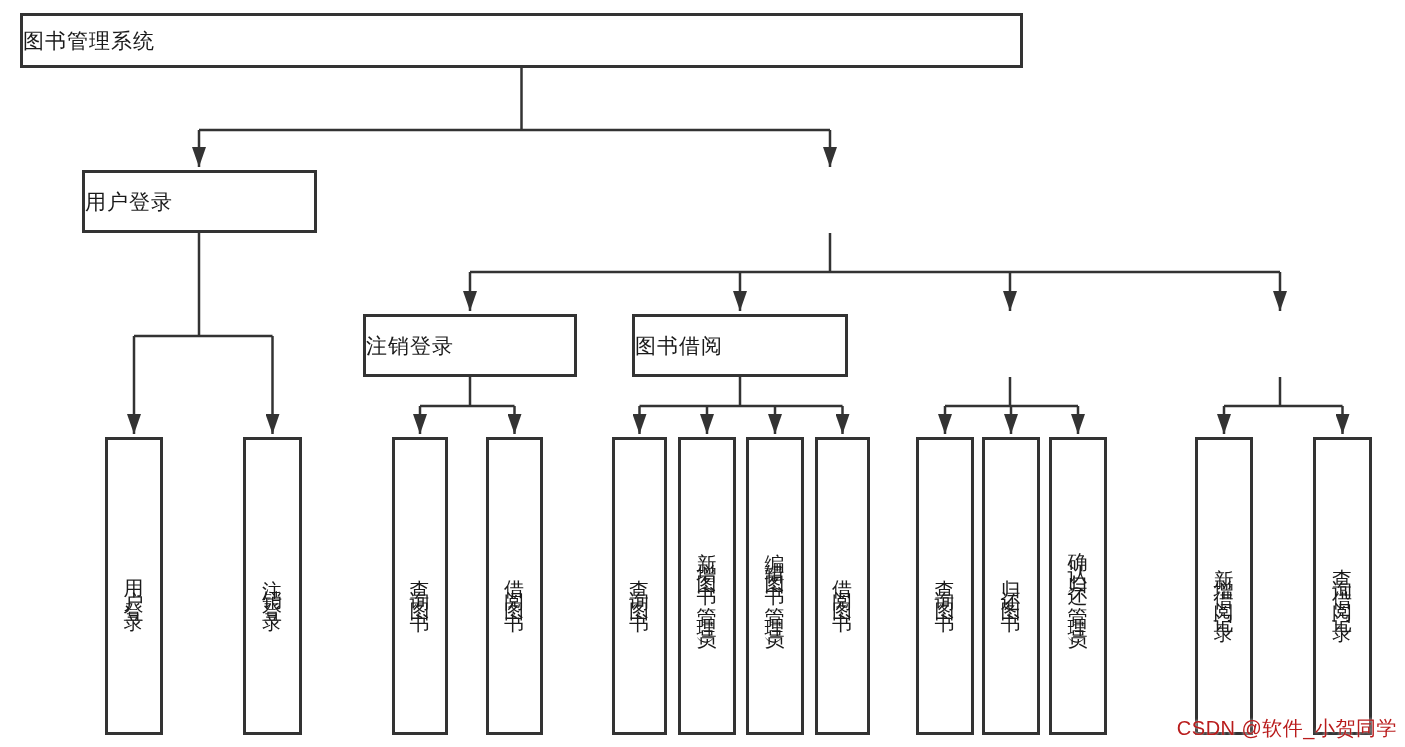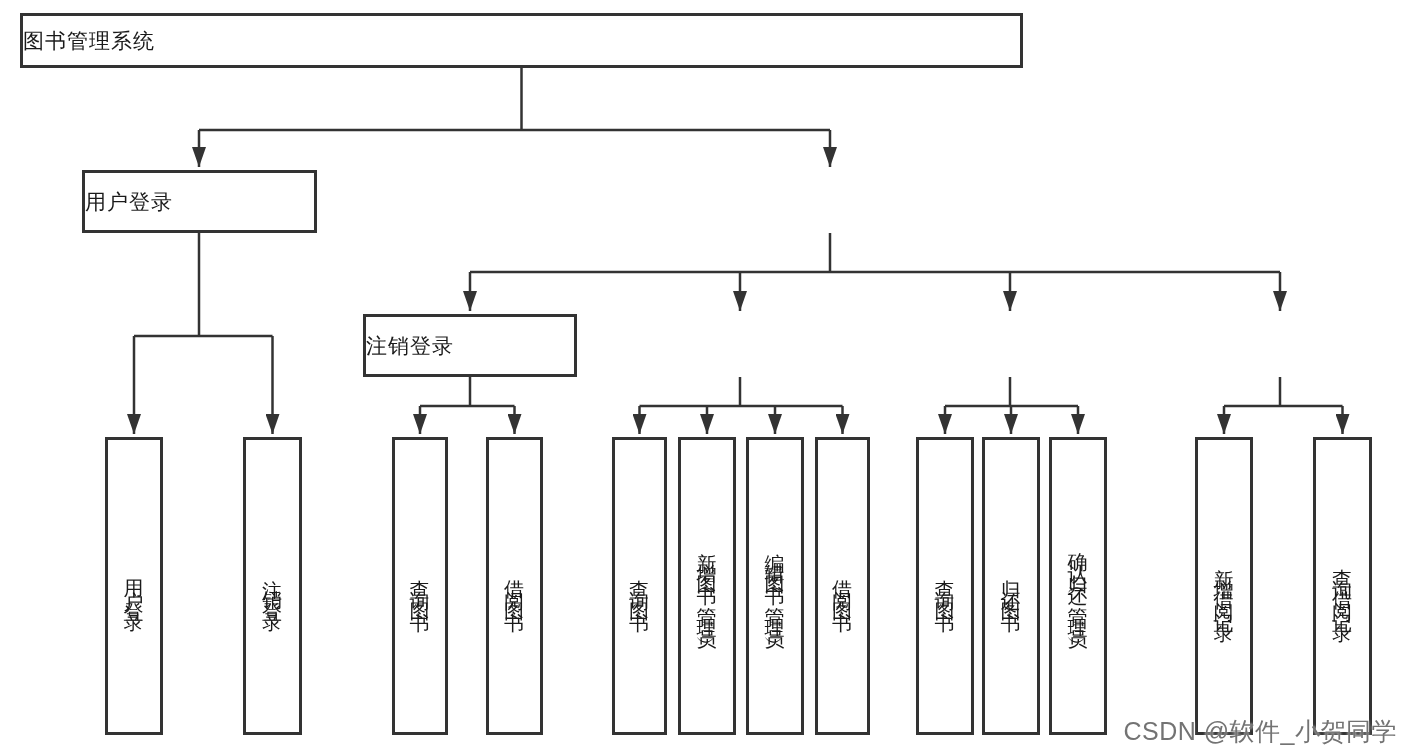--- a/index.html
+++ b/index.html
@@ -43,22 +43,22 @@
     font-size: 20px;
     font-weight: 500;
     line-height: 1;
     letter-spacing: 11px;
   }
   .watermark {
     position: absolute;
     top: 715px;
     right: 8px;
     z-index: 5;
-    font-size: 25px;
-    color: #737373;
+    font-size: 20px;
+    color: #b91c1c;
     letter-spacing: 0.5px;
     text-shadow: 0 0 3px #ffffff;
     white-space: nowrap;
   }
 </style>
 </head>
 <body>
 
 <div class="canvas">
 
@@ -123,20 +123,23 @@
     <span class="hlabel">图书管理系统</span>
   </div>
 
   <div class="node" style="left:82px; top:170px; width:235px; height:63px">
     <span class="hlabel">用户登录</span>
   </div>
 
   <div class="node" style="left:363px; top:314px; width:214px; height:63px">
     <span class="hlabel">注销登录</span>
   </div>
+  <div class="node" style="left:632px; top:314px; width:216px; height:63px">
+    <span class="hlabel">图书借阅</span>
+  </div>
 
   <div class="leaf" style="left:105px; width:58px">
     <span class="vlabel">用户登录</span>
   </div>
   <div class="leaf" style="left:243px; width:59px">
     <span class="vlabel">注销登录</span>
   </div>
 
   <div class="leaf" style="left:392px; width:56px">
     <span class="vlabel">查询图书</span>

